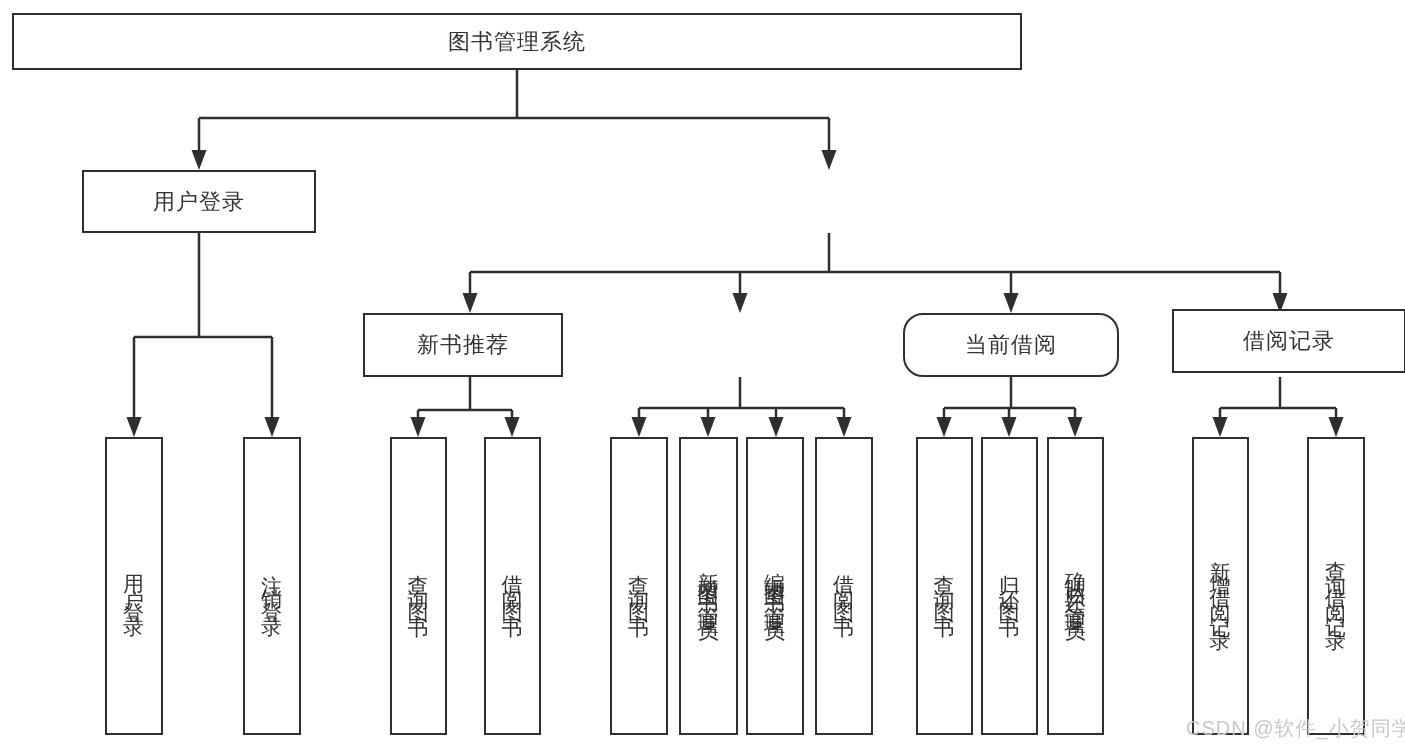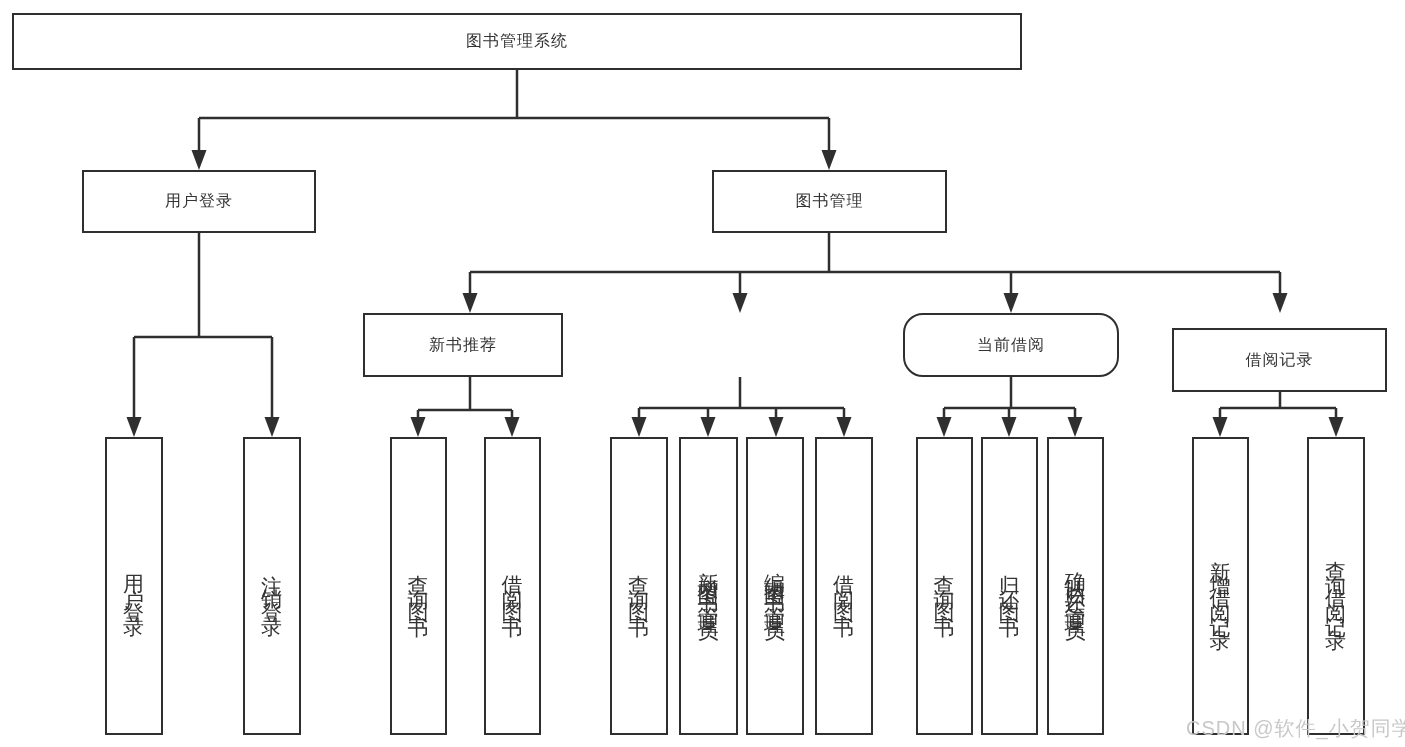--- a/index.html
+++ b/index.html
@@ -21,38 +21,38 @@
     position: absolute;
     box-sizing: border-box;
     background: #ffffff;
     border: 2.5px solid #2f2f2f;
     color: #333333;
     display: flex;
     align-items: center;
     justify-content: center;
     z-index: 1;
   }
-  .hbox { font-size: 16px; letter-spacing: 1px; }
+  .hbox { font-size: 22px; letter-spacing: 1px; }
   .vbox { font-size: 21px; }
   .vbox .vtext {
     writing-mode: vertical-lr;
     text-orientation: mixed;
     letter-spacing: 14px;
     line-height: 1;
     white-space: nowrap;
   }
   .vbox.long .vtext { letter-spacing: 7px; }
   
   .n-root   { left: 12px;  top: 13px;  width: 1010px; height: 57px; }
   .n-login  { left: 82px;  top: 170px; width: 234px;  height: 63px; }
   .n-mgmt   { left: 712px; top: 170px; width: 235px;  height: 63px; }
   .n-newrec { left: 363px; top: 313px; width: 200px;  height: 64px; }
   .n-borrow { left: 633px; top: 313px; width: 216px;  height: 64px; }
   .n-current{ left: 903px; top: 313px; width: 216px;  height: 64px; border-radius: 20px; }
-  .n-record { left: 1172px;top: 328px; width: 215px;  height: 64px; }
+  .n-record { left: 1172px;top: 309px; width: 234px;  height: 64px; }
   .v1  { left: 105px;  top: 437px; width: 58px; height: 298px; }
   .v2  { left: 243px;  top: 437px; width: 58px; height: 298px; }
   .v3  { left: 390px;  top: 437px; width: 57px; height: 298px; }
   .v4  { left: 484px;  top: 437px; width: 57px; height: 298px; }
   .v5  { left: 610px;  top: 437px; width: 58px; height: 298px; }
   .v6  { left: 679px;  top: 437px; width: 59px; height: 298px; }
   .v7  { left: 746px;  top: 437px; width: 58px; height: 298px; }
   .v8  { left: 815px;  top: 437px; width: 58px; height: 298px; }
   .v9  { left: 916px;  top: 437px; width: 57px; height: 298px; }
   .v10 { left: 981px;  top: 437px; width: 57px; height: 298px; }
@@ -115,23 +115,20 @@
     </g>
   </svg>
 
   <div class="node hbox n-root">
     <span>图书管理系统</span>
   </div>
 
   <div class="node hbox n-login">
     <span>用户登录</span>
   </div>
-  <div class="node hbox n-mgmt">
-    <span>图书管理</span>
-  </div>
 
   <div class="node hbox n-newrec">
     <span>新书推荐</span>
   </div>
   <div class="node hbox n-current">
     <span>当前借阅</span>
   </div>
   <div class="node hbox n-record">
     <span>借阅记录</span>
   </div>

